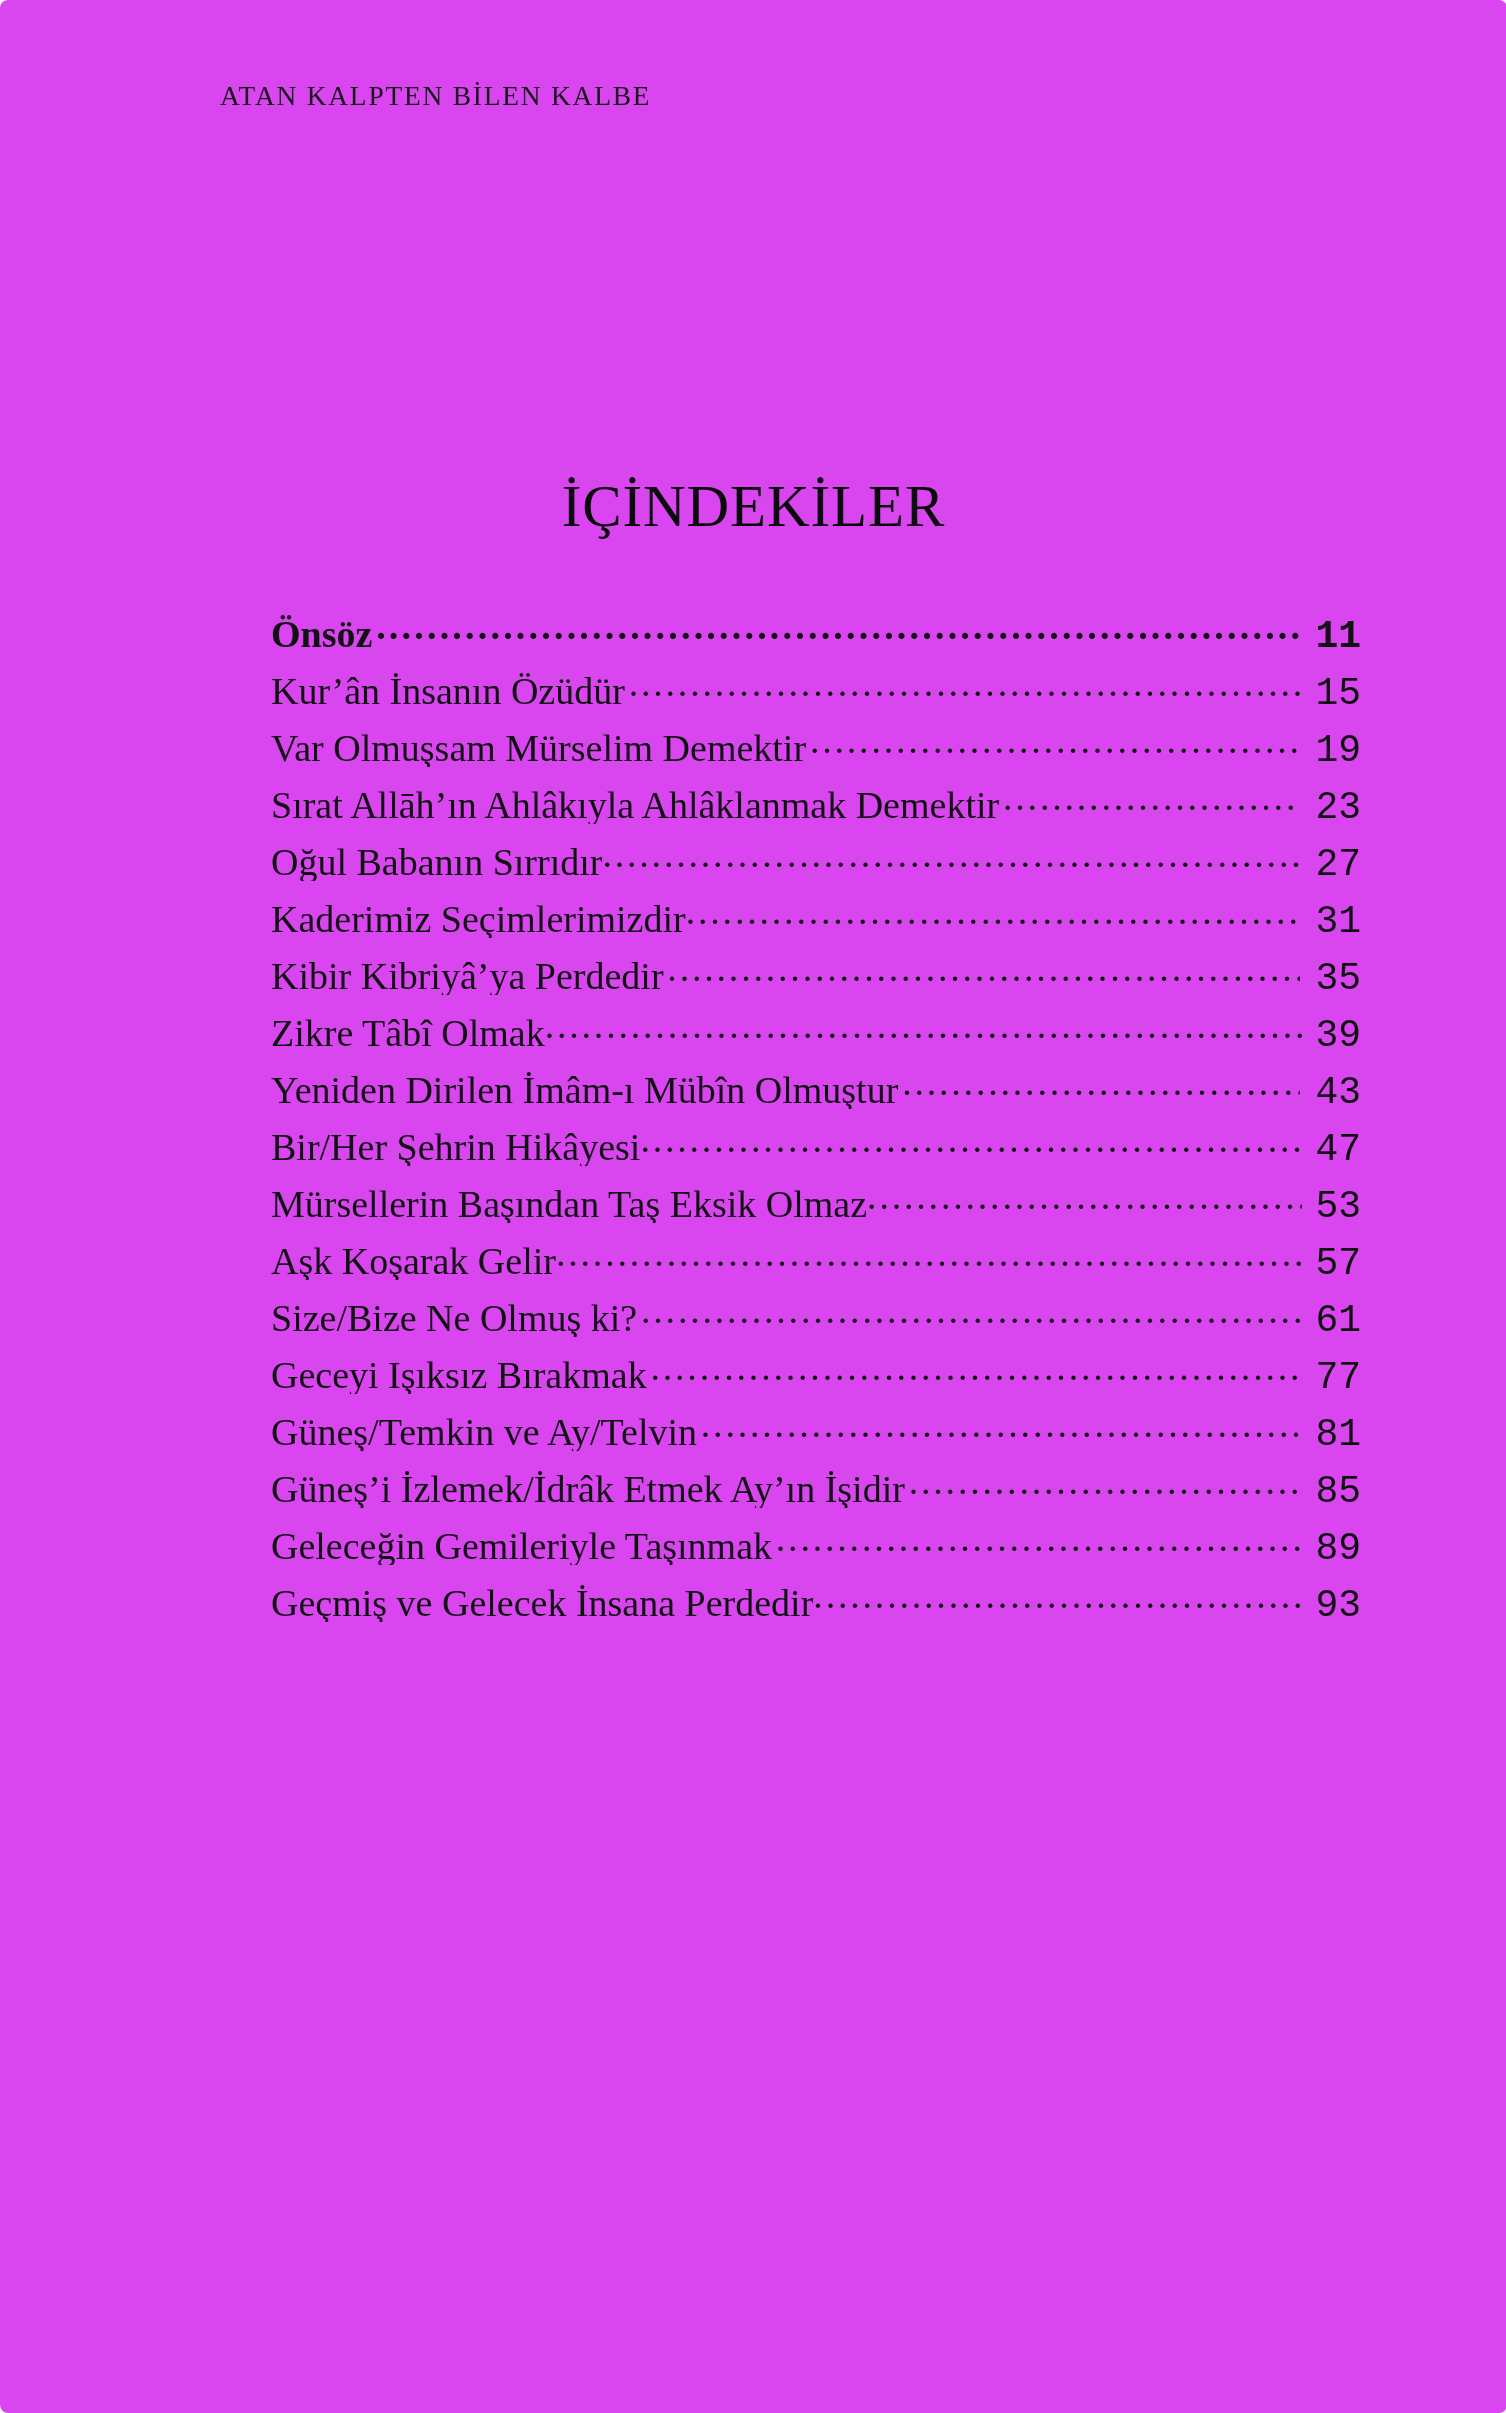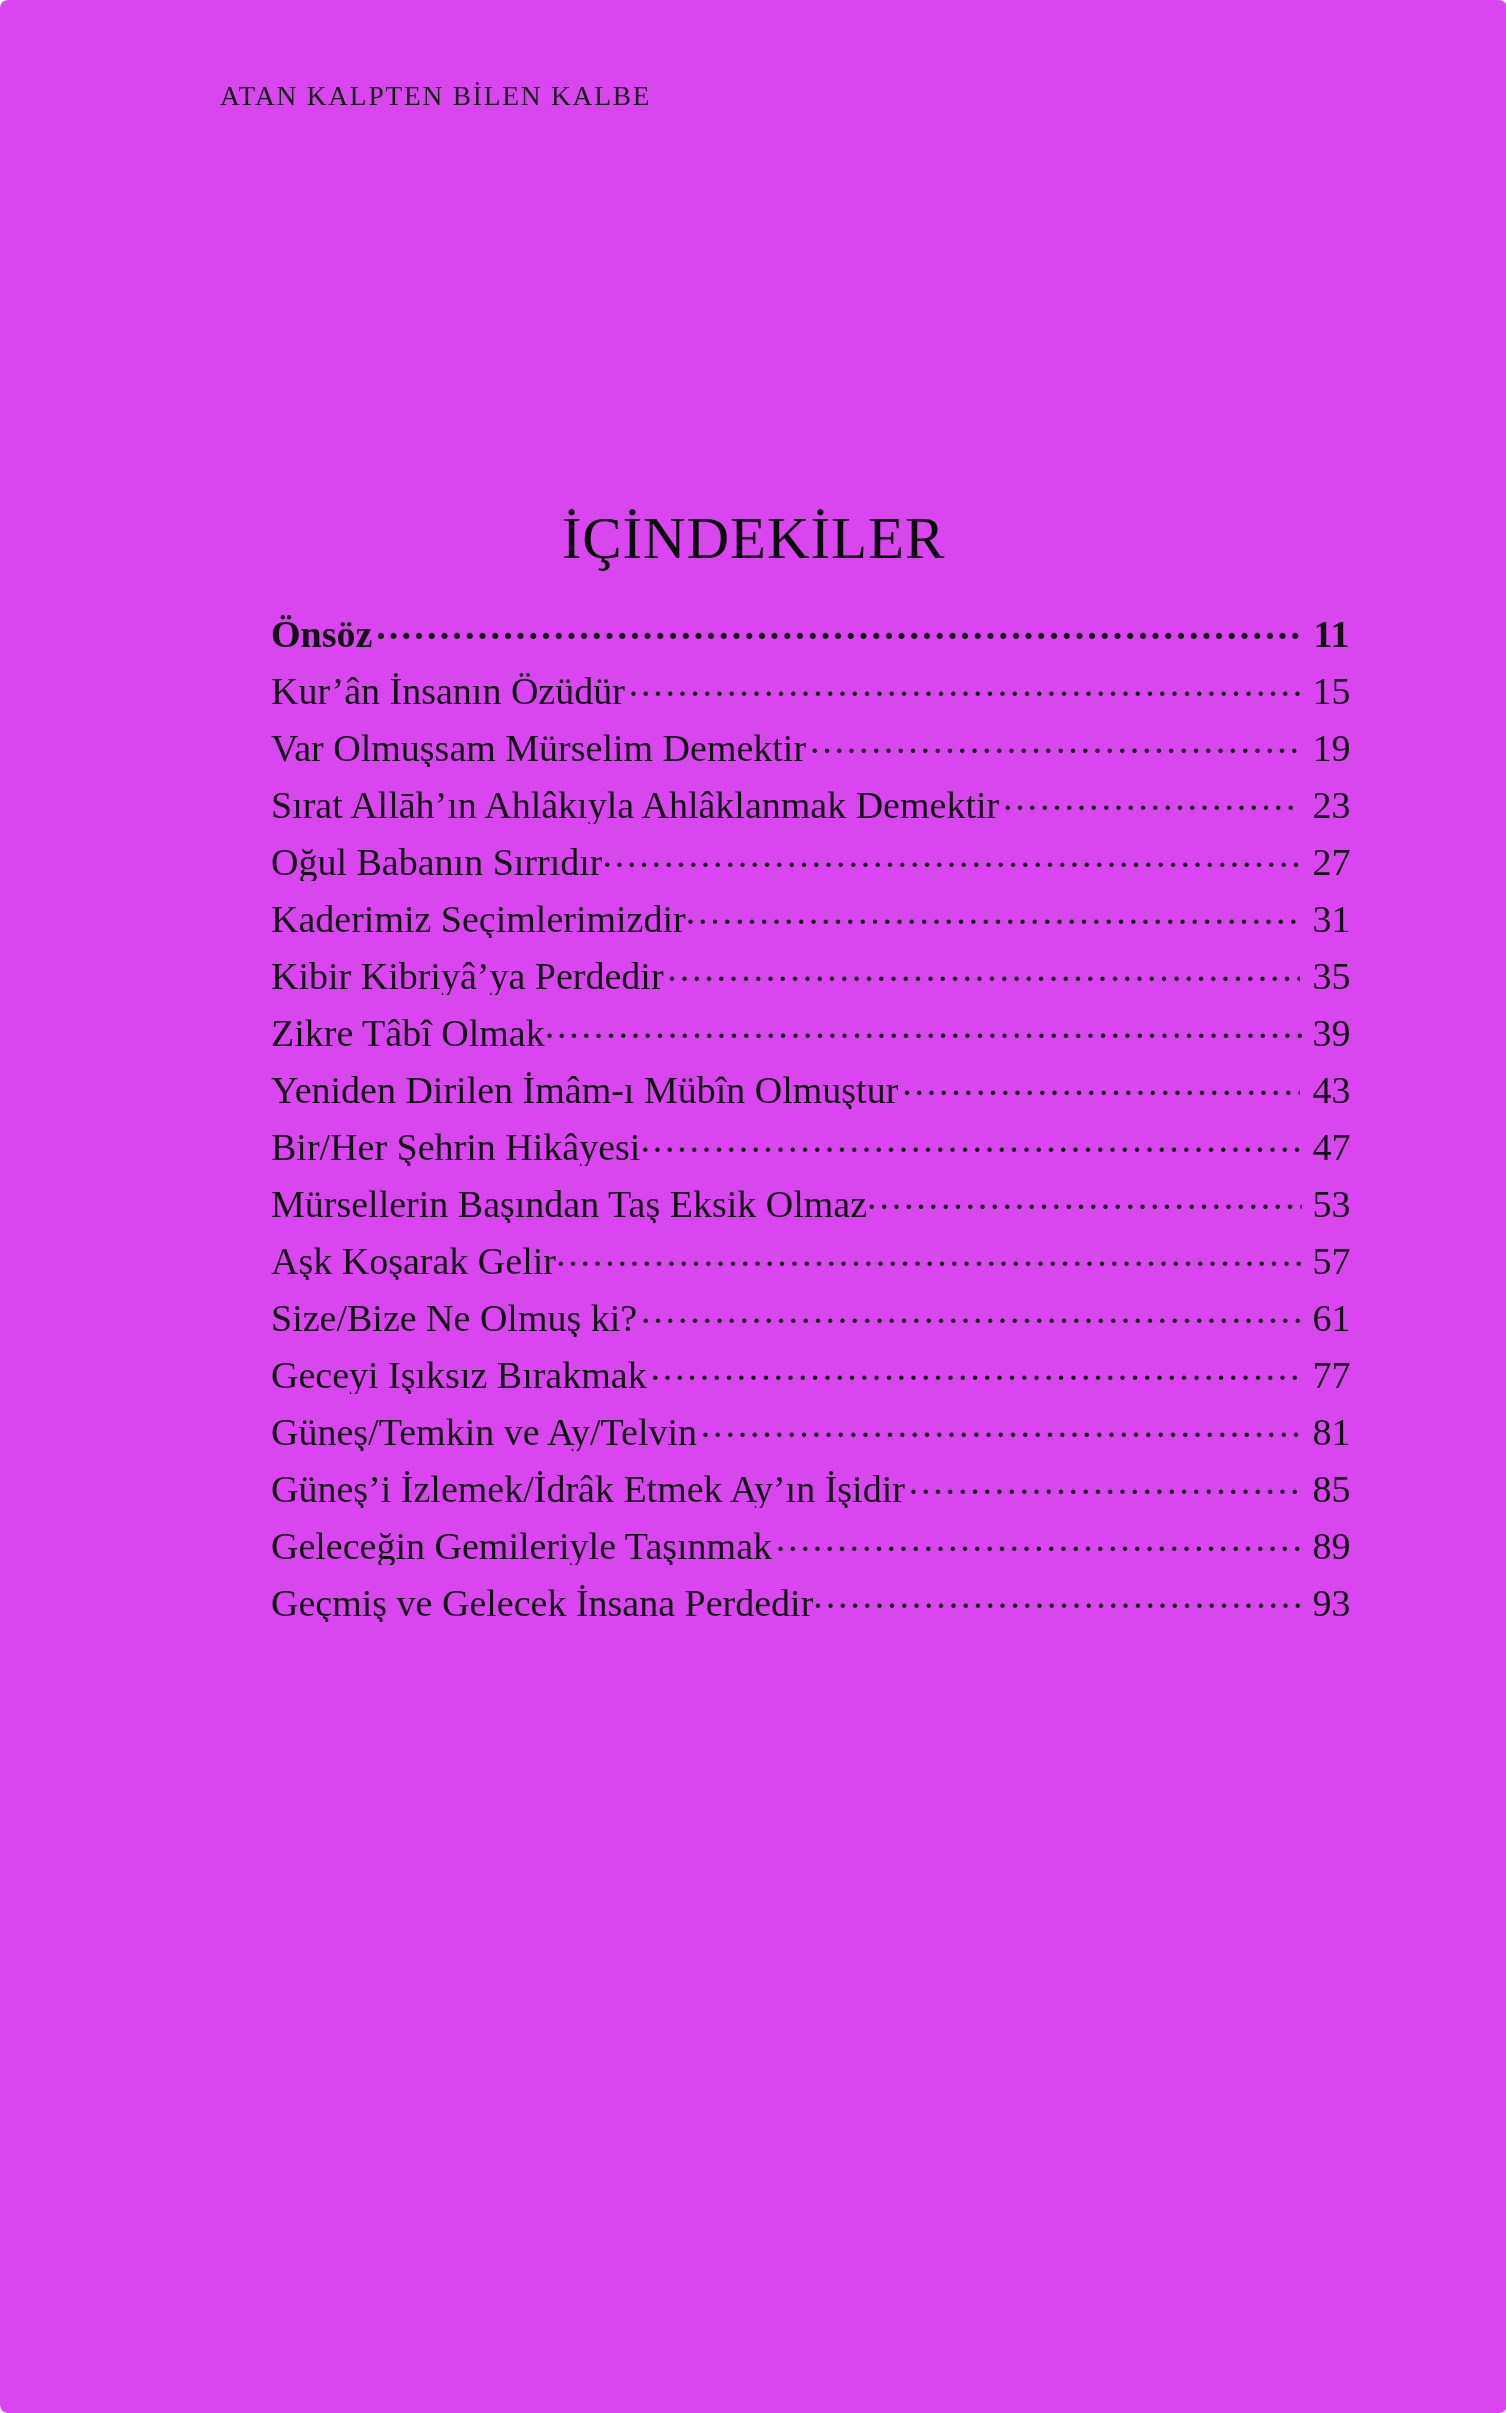--- a/index.html
+++ b/index.html
@@ -35,21 +35,21 @@
     letter-spacing: 1.8px;
     color: #17171a;
     white-space: nowrap;
   }
 
   
   .toc-title {
     position: absolute;
     left: 0;
     right: 0;
-    top: 469px;
+    top: 437px;
     text-align: center;
     font-size: 59px;
     line-height: 1.0;
     letter-spacing: 0.9px;
     color: #0b0b0d;
     font-weight: 400;
   }
 
   
   .toc-list {
@@ -102,23 +102,24 @@
     white-space: nowrap;
     color: #121214;
   }
   .toc-entry.bold .toc-leader::before {
     font-weight: 700;
     letter-spacing: 3.2px;
   }
 
   .toc-page {
     flex: 0 0 auto;
-    text-align: center;
+    text-align: right;
     min-width: 59px;
     padding-left: 1.9px;
+    font-family: Liberation Mono, monospace;
   }
 
   
   .toc-entry.tight .toc-label { padding-right: 0; }
   .toc-entry.tight .toc-page  { padding-left: 0; }
 </style>
 </head>
 <body>
 
 <div class="page">

